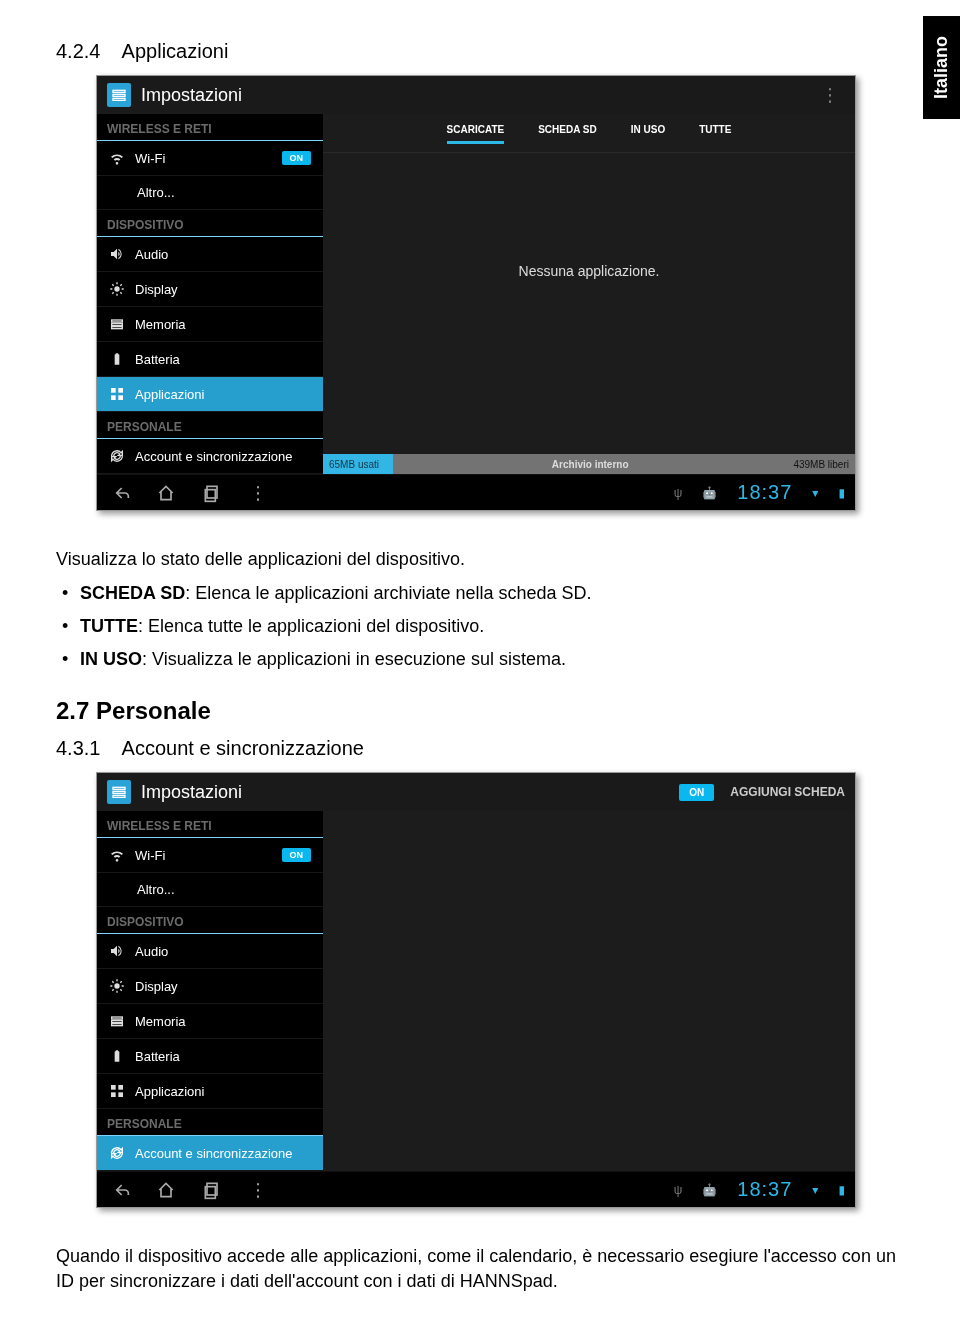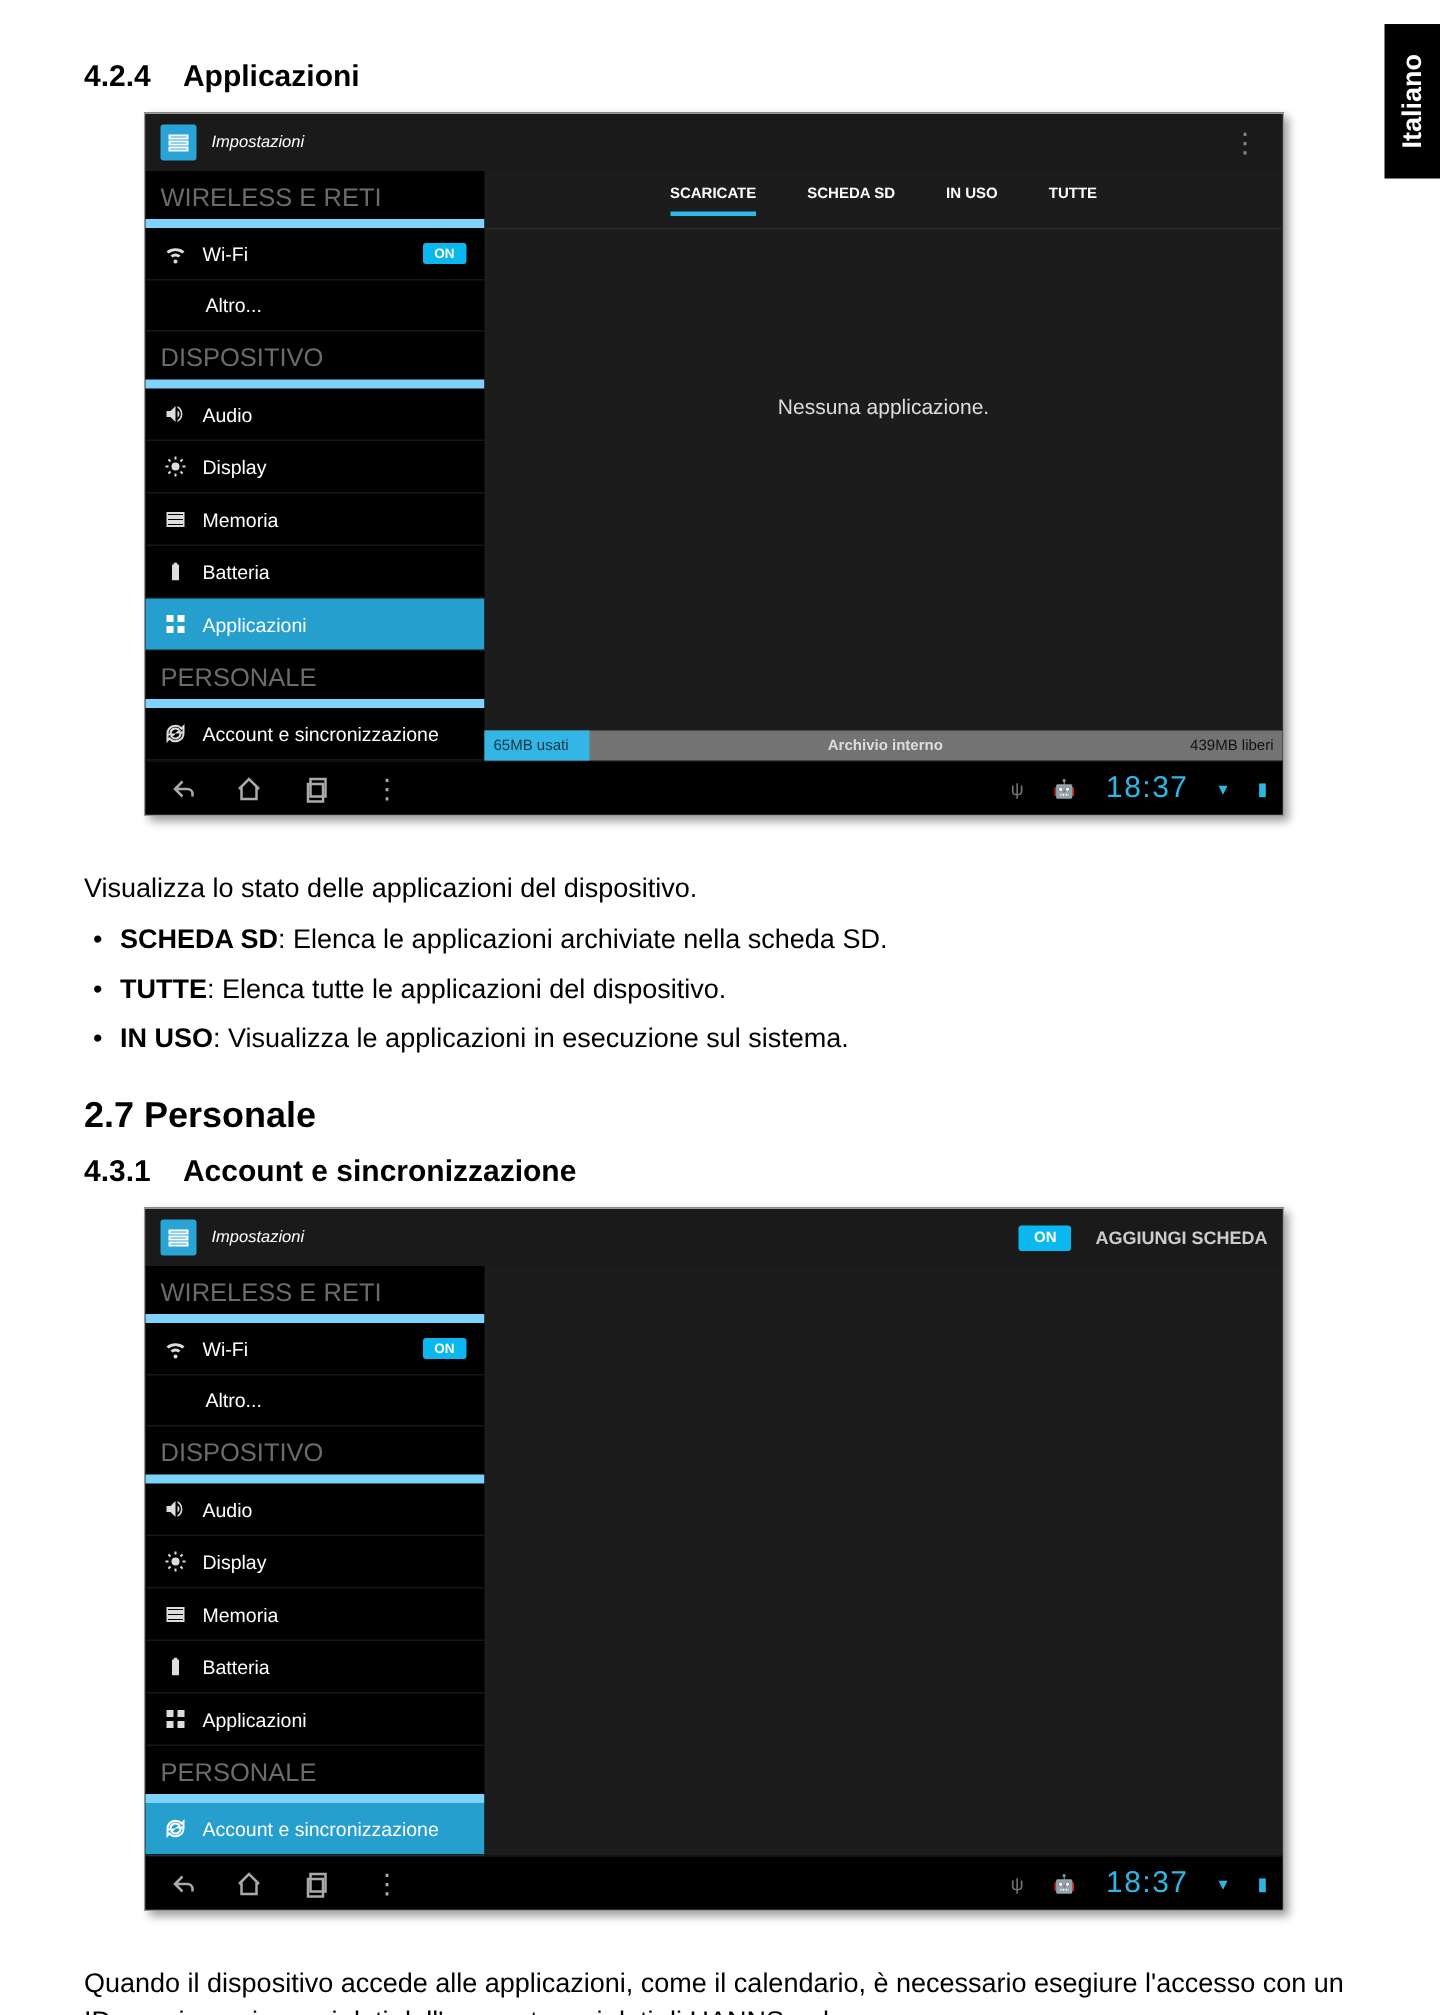--- a/index.html
+++ b/index.html
@@ -1,40 +1,40 @@
 <!DOCTYPE html>
 <html><head>
 <meta charset="utf-8">
 <style>
   * { box-sizing: border-box; margin: 0; padding: 0; }
   body { font-family: Arial, Helvetica, sans-serif; background: #fff; color: #000; width: 960px; }
   .page { padding: 40px 56px 40px 56px; position: relative; }
   .side-tab { position: absolute; top: 16px; right: 0; background: #000; color: #fff; padding: 20px 8px; font-weight: bold; font-size: 18px; writing-mode: vertical-rl; transform: rotate(180deg); }
-  h3.sec-num { font-size: 20px; font-weight: bold; margin-bottom: 12px; }
+  h3.sec-num { font-size: 20px; font-weight: normal; margin-bottom: 12px; }
   h2.sec-head { font-size: 24px; font-weight: bold; margin: 24px 0 12px 0; }
   p.body-text { font-size: 18px; line-height: 1.4; margin-bottom: 8px; margin-top: 36px; }
   ul.bullets { list-style: none; padding-left: 6px; margin-bottom: 18px; }
   ul.bullets li { font-size: 18px; line-height: 1.5; margin-bottom: 6px; padding-left: 18px; position: relative; }
   ul.bullets li::before { content: "•"; position: absolute; left: 0; top: 0; font-size: 18px; }
   .bold { font-weight: bold; }
 
   
   .shot { width: 760px; border: 1px solid #999; margin: 4px 0 18px 40px; background: #000; box-shadow: 3px 3px 6px rgba(0,0,0,.4); }
   .shot .topbar { background: #1a1a1a; color: #fff; display: flex; align-items: center; height: 38px; padding: 0 10px; }
   .shot .topbar .settings-icon { width: 24px; height: 24px; background: #2aa4d6; margin-right: 10px; display: flex; align-items: center; justify-content: center; border-radius: 2px; }
   .shot .topbar .settings-icon svg { width: 16px; height: 16px; }
-  .shot .topbar .title { font-size: 11px; font-style: italic; }
+  .shot .topbar .title { font-size: 18px; }
   .shot .topbar .spacer { flex: 1; }
   .shot .topbar .menu-dots { color: #888; font-size: 18px; letter-spacing: 2px; padding: 0 4px; }
   .shot .topbar .toggle-on { background: #0ab7ee; color: #fff; font-size: 10px; padding: 3px 10px; border-radius: 2px; font-weight: bold; }
   .shot .topbar .acct-btn { color: #ccc; font-size: 12px; font-weight: bold; margin-left: 16px; }
 
   .shot .body { display: flex; min-height: 340px; }
   .shot .sidebar { width: 226px; background: #000; color: #fff; font-size: 13px; }
-  .shot .sidebar .group-label { color: #6b6b6b; font-size: 17px; font-weight: normal; padding: 8px 10px 4px 10px; border-bottom: 6px solid #7dd3fc; }
+  .shot .sidebar .group-label { color: #6b6b6b; font-size: 12px; font-weight: bold; padding: 8px 10px 4px 10px; border-bottom: 1px solid #7dd3fc; }
   .shot .sidebar .item { display: flex; align-items: center; padding: 9px 12px; border-bottom: 1px solid #171717; gap: 10px; }
   .shot .sidebar .item .ic { width: 16px; height: 16px; display: inline-flex; align-items: center; justify-content: center; color: #ddd; }
   .shot .sidebar .item.indent { padding-left: 40px; }
   .shot .sidebar .item.active { background: #269fce; }
   .shot .sidebar .item .wifi-toggle { margin-left: auto; background: #0ab7ee; color: #fff; font-size: 9px; padding: 2px 8px; border-radius: 2px; font-weight: bold; }
 
   .shot .content { flex: 1; background: #1c1c1c; color: #fff; position: relative; }
   .shot .content .tabs { display: flex; justify-content: center; gap: 34px; padding: 10px 0 8px 0; border-bottom: 1px solid #2a2a2a; }
   .shot .content .tabs .tab { font-size: 10px; font-weight: bold; color: #fff; padding-bottom: 6px; }
   .shot .content .tabs .tab.active { border-bottom: 3px solid #2db9e7; }

